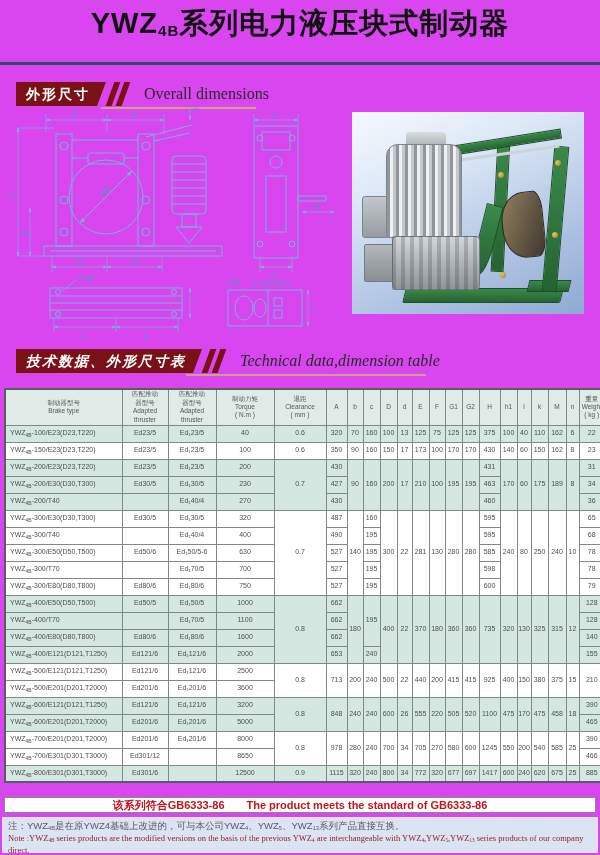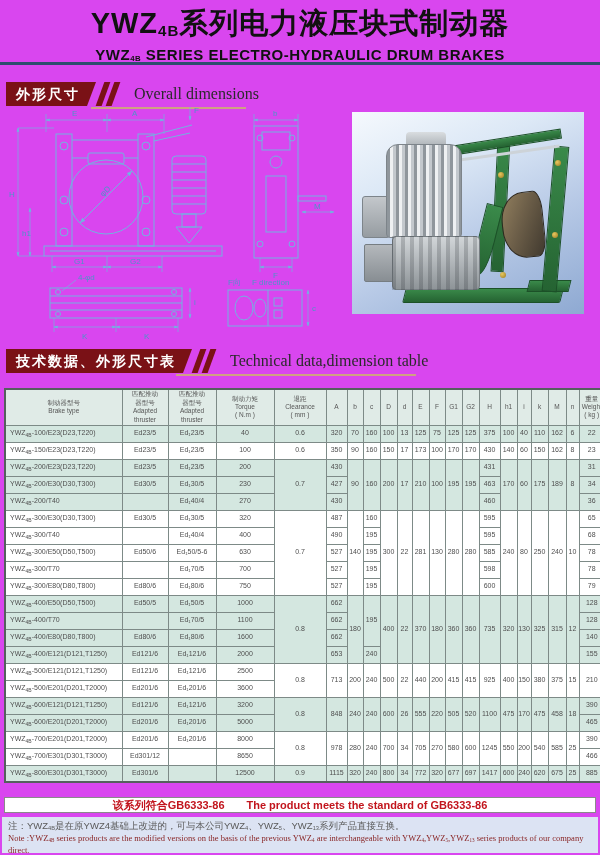--- a/index.html
+++ b/index.html
@@ -10,23 +10,23 @@
     font-family:"Liberation Sans", sans-serif; color:#222;
   }
   
   .titles { position:absolute; top:4px; left:0; width:100%; text-align:center; }
   .main-title { font-size:29px; font-weight:bold; color:#111; letter-spacing:1px; }
   .main-title .sub, .sub-title .sub { font-size:0.52em; vertical-align:-0.18em; font-weight:bold; }
   .sub-title { font-size:15px; font-weight:bold; margin-top:2px; letter-spacing:0.5px; color:#111; }
   .navy-rule { position:absolute; top:62px; left:0; width:600px; height:3px; background:#2e4d6e; }
 
   
-  .section { position:absolute; left:6px; height:24px; }
+  .section { position:absolute; left:16px; height:24px; }
   .sec-dims { top:82px; }
-  .sec-tech { top:349px; }
+  .sec-tech { top:349px;font-style:italic; }
   .banner {
     display:inline-block; vertical-align:top; height:24px; line-height:24px;
     background:#7a1116; color:#fff; font-weight:bold; font-size:14px;
     padding:0 16px 0 10px; letter-spacing:2px;
     clip-path:polygon(0 0,100% 0,calc(100% - 9px) 100%,0 100%);
   }
   .stripe { display:inline-block; vertical-align:top; width:6px; height:24px; background:#7a1116; transform:skewX(-20deg); margin-left:4px; }
   .sec-en {
     display:inline-block; vertical-align:top; line-height:24px; margin-left:18px;
     font-family:"Liberation Serif", serif; font-size:16px; color:#2a2a2a;
@@ -93,21 +93,20 @@
   .note-cn .sub, .note-en .sub { font-size:0.6em; vertical-align:-0.25em; }
   .note-en { font-family:"Liberation Serif", serif; font-size:8.5px; color:#8a2626; line-height:1.4; }
 </style>
 </head>
 <body>
 
 <div class="page">
 
   <div class="titles">
     <div class="main-title"><span>YWZ</span><span class="sub">4B</span><span>系列电力液压块式制动器</span></div>
-    <div class="sub-title"><span>YWZ</span><span class="sub">4B</span><span>  SERIES ELECTRO-HYDRAULIC DRUM BRAKES</span></div>
   </div>
   <div class="navy-rule"></div>
 
   <div class="section sec-dims">
     <span class="banner">外形尺寸</span><span class="stripe"></span><span class="stripe"></span><span class="sec-en">Overall dimensions</span>
     <div class="sec-underline"></div>
   </div>
 
   <div class="drawing">
     <svg viewBox="0 0 348 242">

